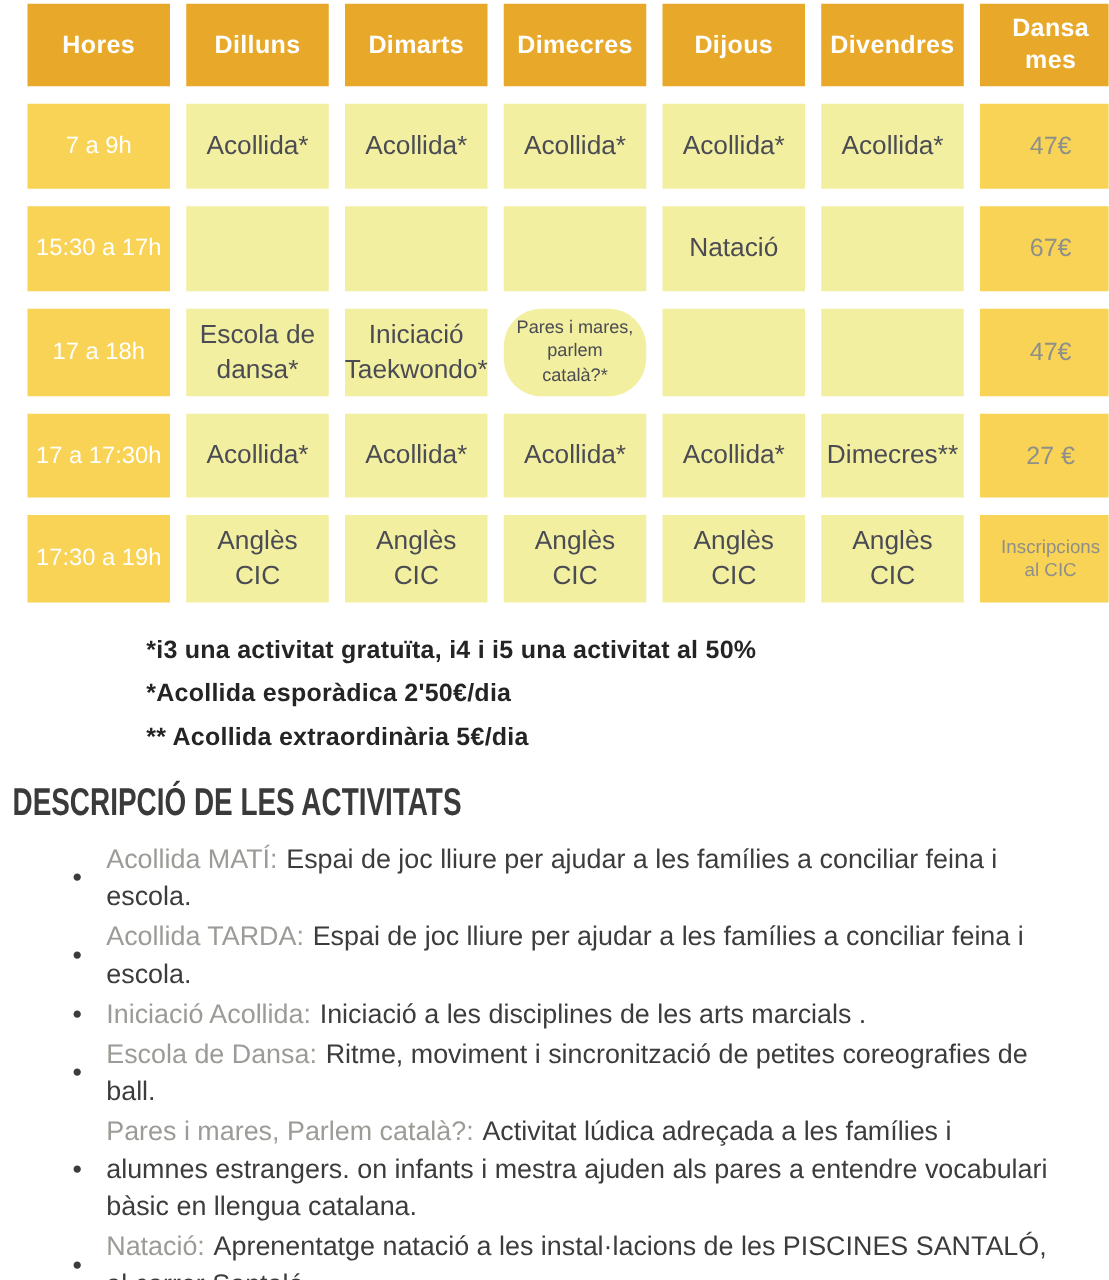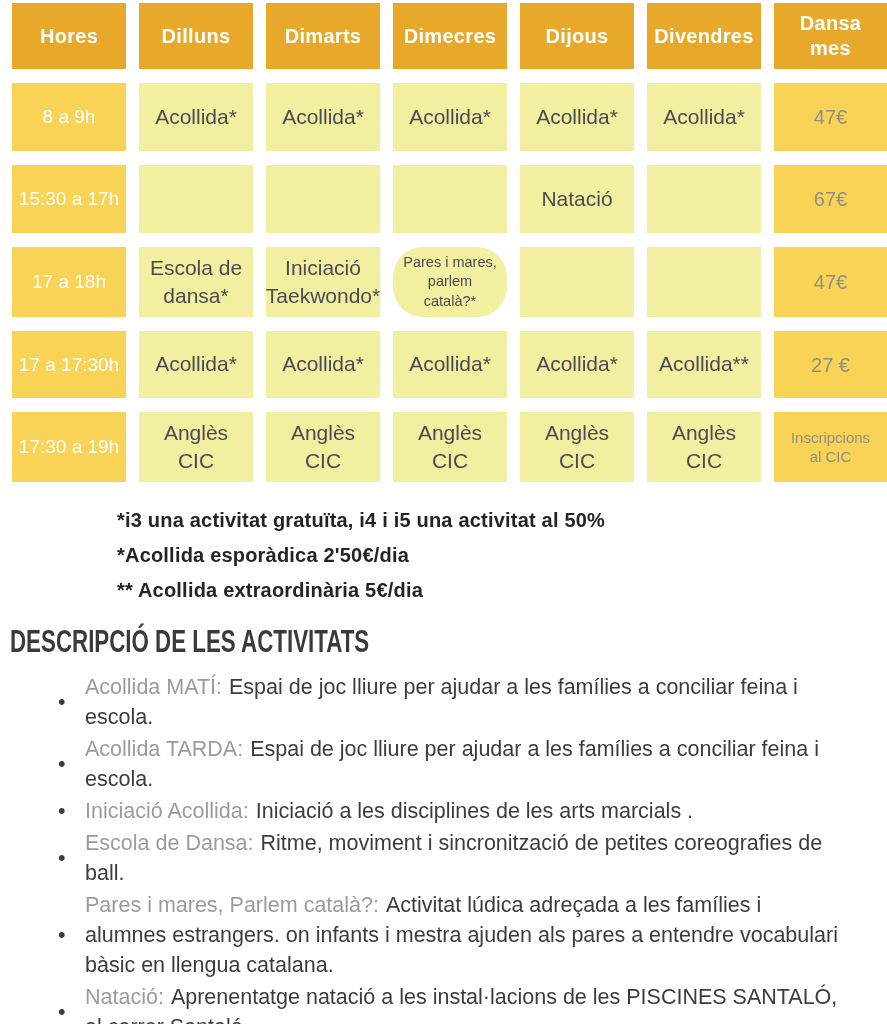--- a/index.html
+++ b/index.html
@@ -10,21 +10,21 @@
     background:#ffffff;
     font-family:"Liberation Sans", sans-serif;
     overflow:hidden;
   }
   
   .sched {
     display:grid;
     grid-template-columns:114px 114px 114px 114px 114px 114px 113px;
     grid-template-rows:66px 68px 68px 70px 67px 70px;
     column-gap:13px; row-gap:14px;
-    padding:3px 0 0 12px;
+    padding:3px 0 0 22px;
   }
   .cell {
     display:flex; align-items:center; justify-content:center;
     text-align:center; white-space:pre-line;
   }
   .hdr   { background:var(--header-bg); color:#ffffff; font-size:20px; font-weight:bold; letter-spacing:.3px; line-height:1.25; }
   .hrs   { background:var(--hours-bg);  color:#ffffff; font-size:19px; }
   .act   { background:var(--cell-bg);   color:var(--cell-text); font-size:21px; line-height:1.35;text-align:center; }
   .act.small   { font-size:14.5px; line-height:1.35;border-radius:30px; }
   .price { background:var(--hours-bg);  color:var(--price-text); font-size:20px; line-height:1.3; }
@@ -69,21 +69,21 @@
 
     <div class="cell hdr">Hores</div>
     <div class="cell hdr">Dilluns</div>
     <div class="cell hdr">Dimarts</div>
     <div class="cell hdr">Dimecres</div>
     <div class="cell hdr">Dijous</div>
     <div class="cell hdr">Divendres</div>
     <div class="cell hdr">Dansa
 mes</div>
 
-    <div class="cell hrs">8 a 9h</div>
+    <div class="cell hrs">7 a 9h</div>
     <div class="cell act">Acollida*</div>
     <div class="cell act">Acollida*</div>
     <div class="cell act">Acollida*</div>
     <div class="cell act">Acollida*</div>
     <div class="cell act">Acollida*</div>
     <div class="cell price">47€</div>
 
     <div class="cell hrs">15:30 a 17h</div>
     <div class="cell act"></div>
     <div class="cell act"></div>
@@ -102,21 +102,21 @@
 català?*</div>
     <div class="cell act"></div>
     <div class="cell act"></div>
     <div class="cell price">47€</div>
 
     <div class="cell hrs">17 a 17:30h</div>
     <div class="cell act">Acollida*</div>
     <div class="cell act">Acollida*</div>
     <div class="cell act">Acollida*</div>
     <div class="cell act">Acollida*</div>
-    <div class="cell act">Acollida**</div>
+    <div class="cell act">Dimecres**</div>
     <div class="cell price">27 €</div>
 
     <div class="cell hrs">17:30 a 19h</div>
     <div class="cell act">Anglès
 CIC</div>
     <div class="cell act">Anglès
 CIC</div>
     <div class="cell act">Anglès
 CIC</div>
     <div class="cell act">Anglès

